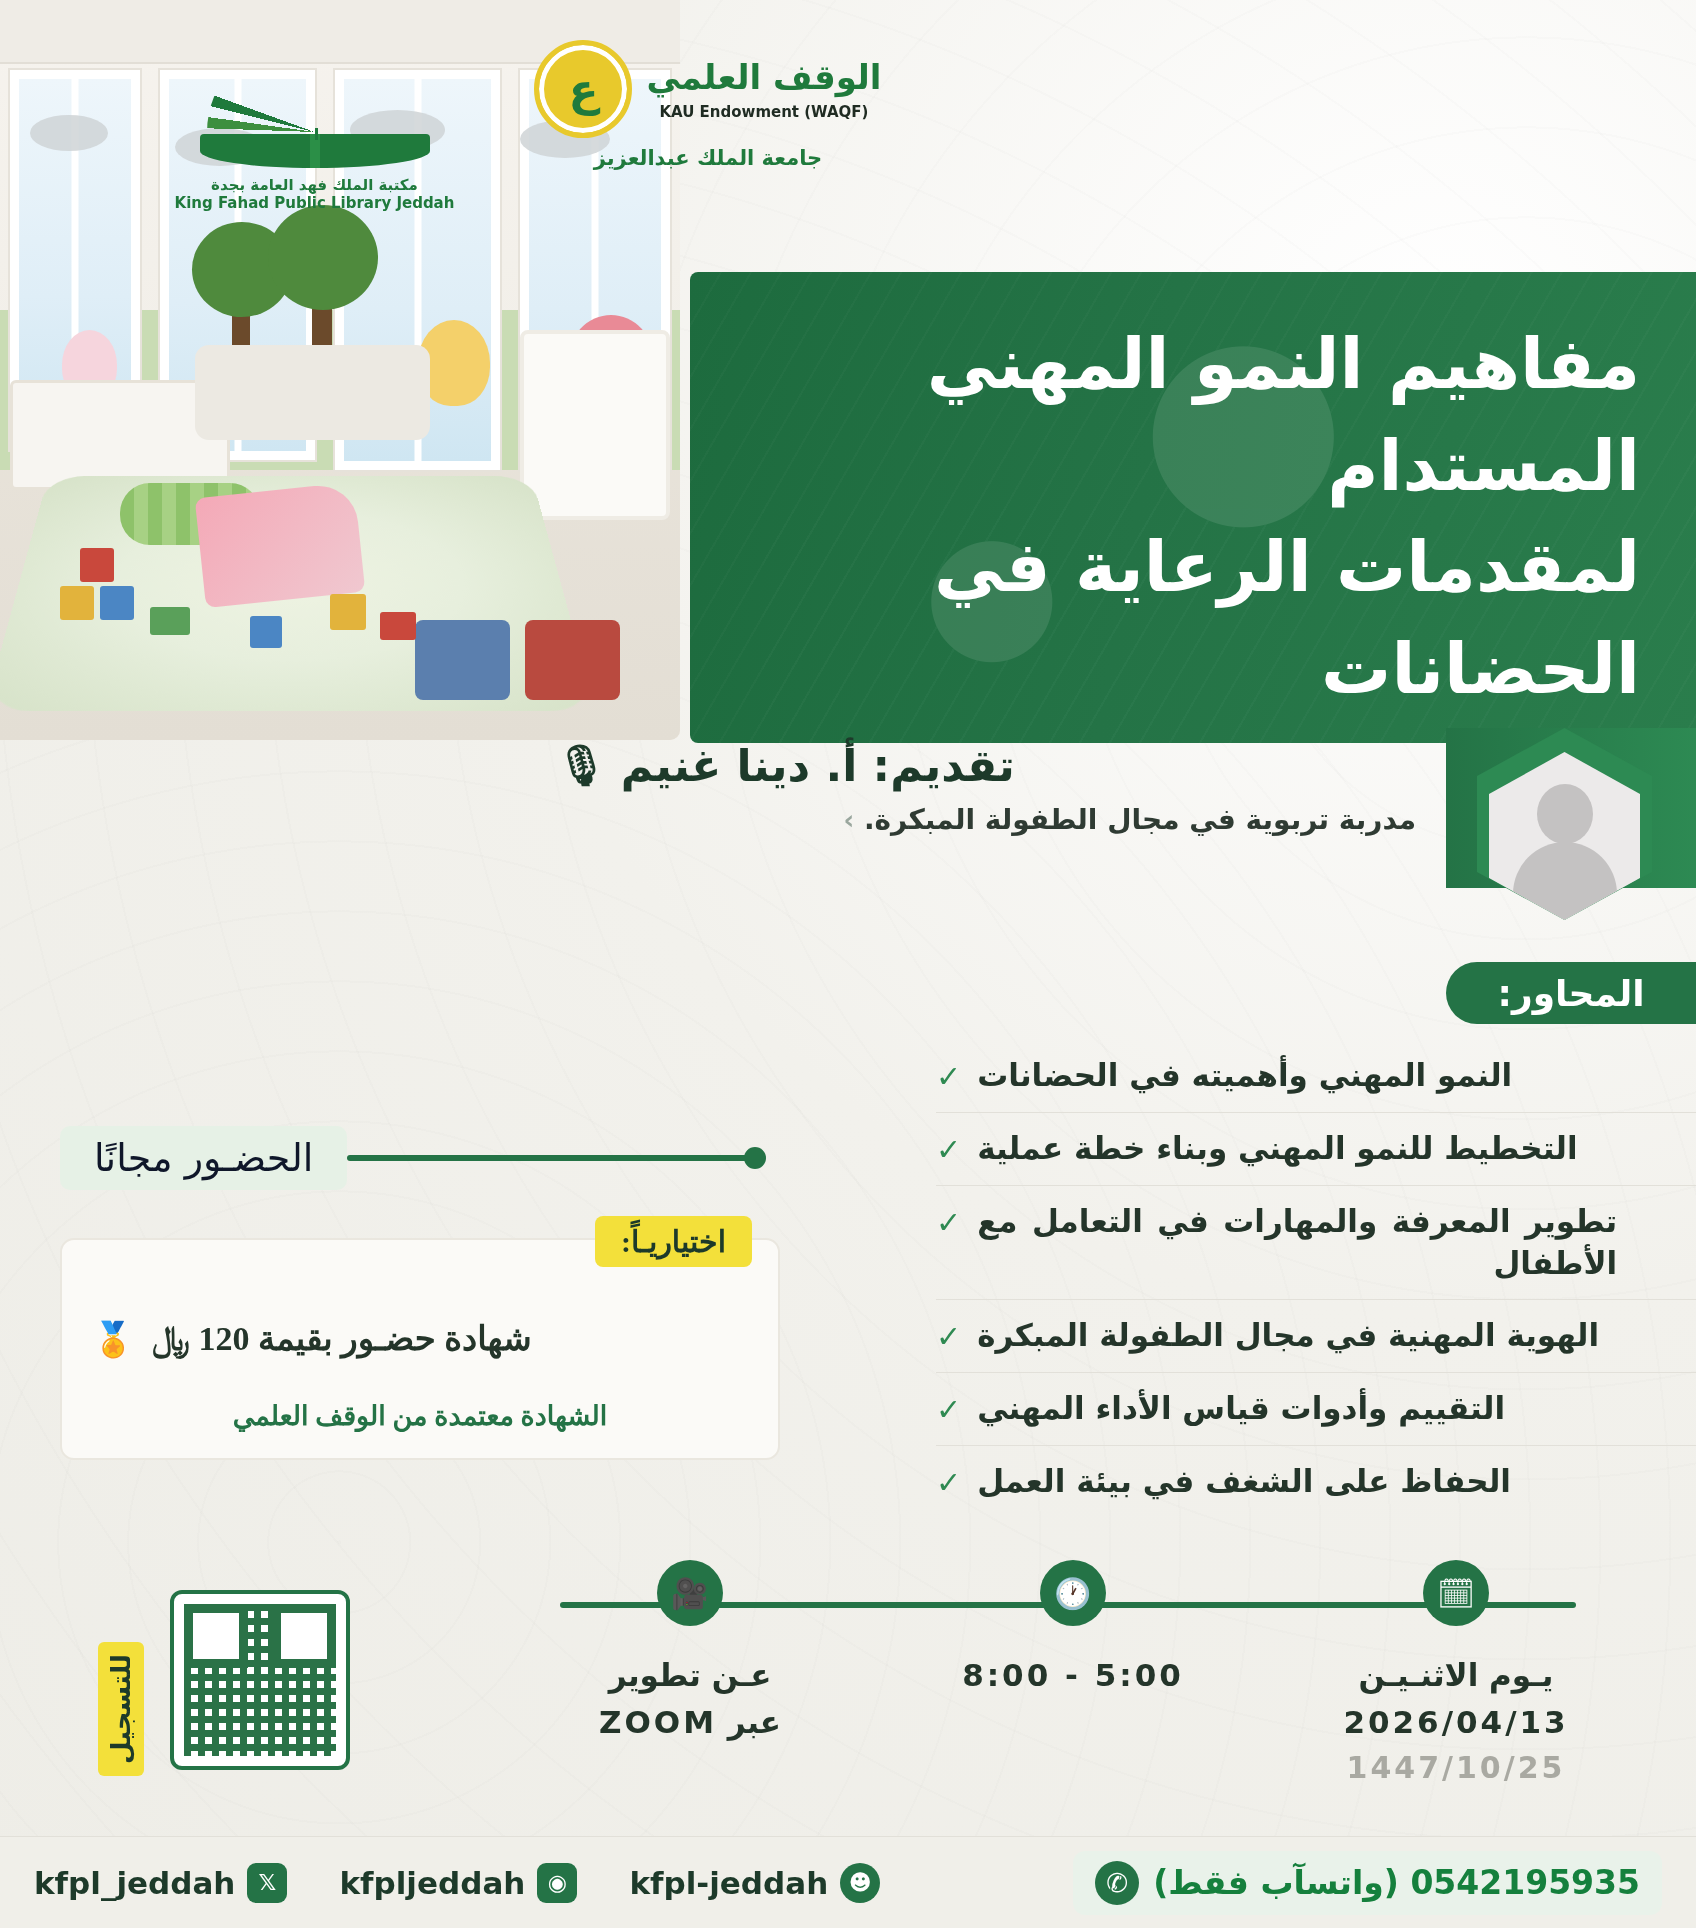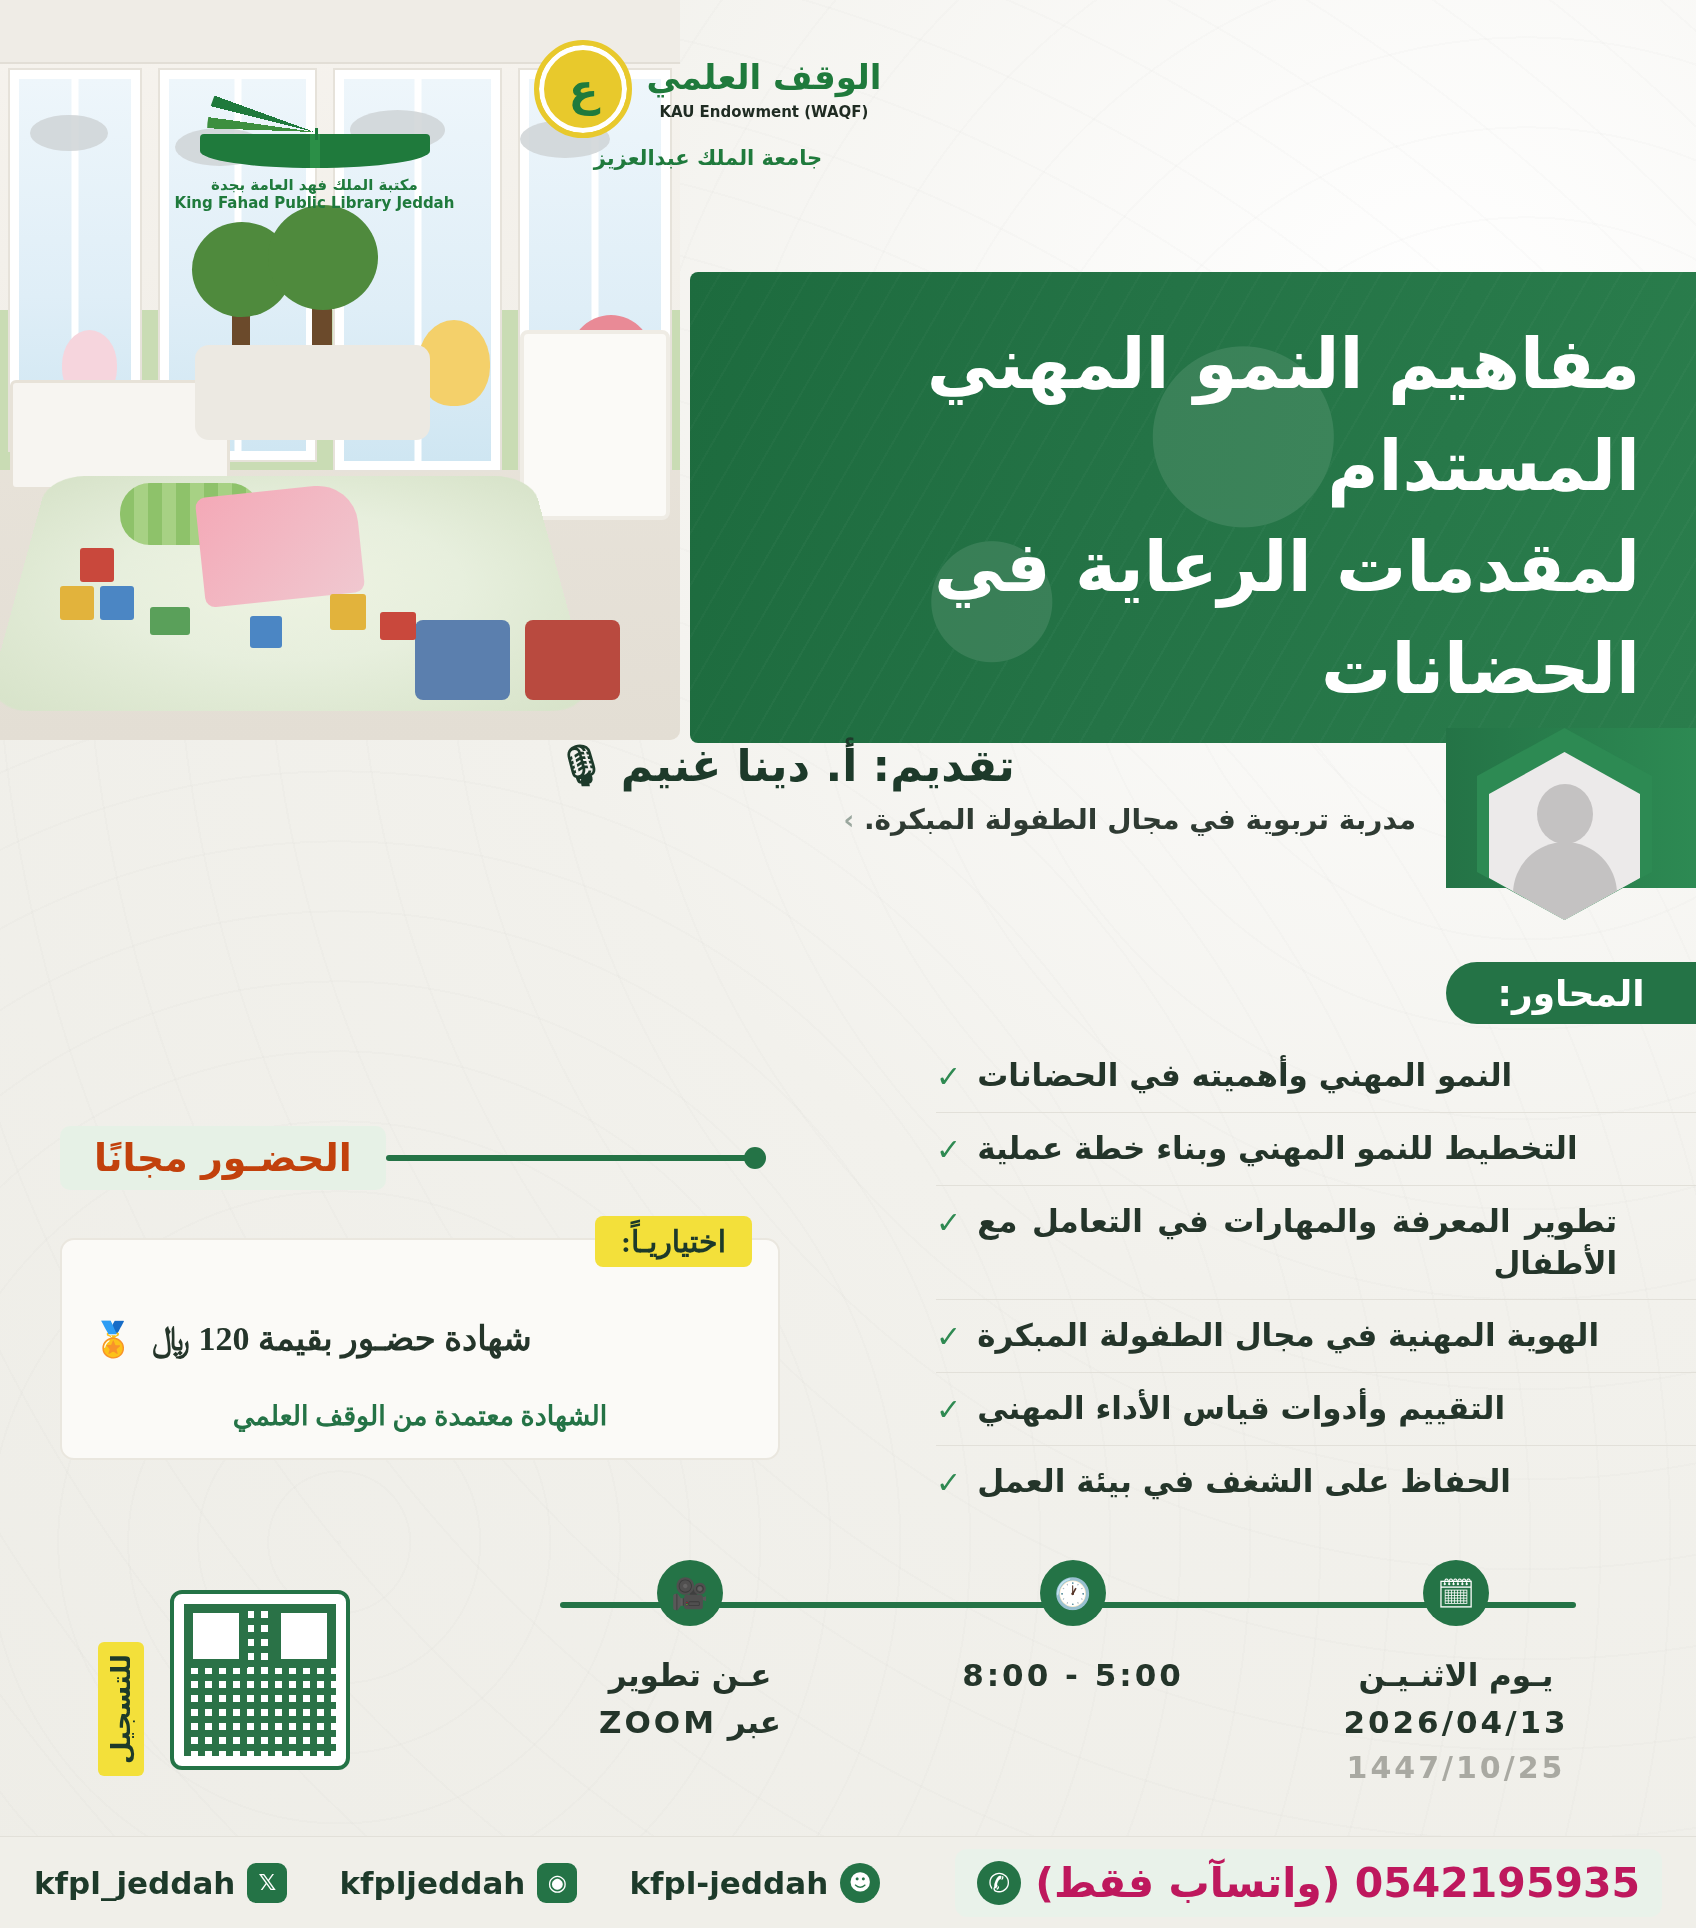--- a/index.html
+++ b/index.html
@@ -235,21 +235,21 @@
   }
   .topic .ck{ color:#2f8a52; font-size:30px; line-height:1.2; margin-top:4px;}
 
   
   .free-row{
     position:absolute; left:60px; top:1128px; width:720px; height:60px;
     display:flex; align-items:center; flex-direction: row-reverse; gap:0;
   }
   .free-pill{
     background:#e6f1e6; border-radius:10px; padding:10px 34px;
-    font-size:38px; font-weight:700; color:#c2410c;
+    font-size:38px; font-weight:400; color:#0f172a;
     letter-spacing:1px;
     text-align:right;
   }
   .free-line{
     flex:1; height:6px; background:#247346; margin-right:18px; position:relative; border-radius:3px;
   }
   .free-line .dot{
     position:absolute; right:-4px; top:50%; transform:translateY(-50%);
     width:22px;height:22px;border-radius:50%;background:#247346;
   }
@@ -330,21 +330,21 @@
   .social{ display:flex; align-items:center; gap:12px;}
   .social .ico{
     width:40px;height:40px;border-radius:9px;background:#247346;color:#fff;
     display:flex;align-items:center;justify-content:center;font-size:22px;font-weight:700;
   }
   .social .ico.rnd{ border-radius:50%;}
   .social .nm{ font-size:31px; font-weight:800; color:#1d3a2a;}
   .wa{
     display:flex;align-items:center;gap:14px; background:#e9f2ea; border-radius:12px; padding:10px 22px;
   }
-  .wa .num{ font-size:41px; font-weight:800; color:#be185d; letter-spacing:1px;}
+  .wa .num{ font-size:33px; font-weight:800; color:#15803d; letter-spacing:1px;}
   .wa .ico{
     width:44px;height:44px;border-radius:50%;background:#247346;color:#fff;
     display:flex;align-items:center;justify-content:center;font-size:26px;
   }
 </style>
 </head>
 <body>
 
 <div class="poster">
   <div class="texture"></div>

